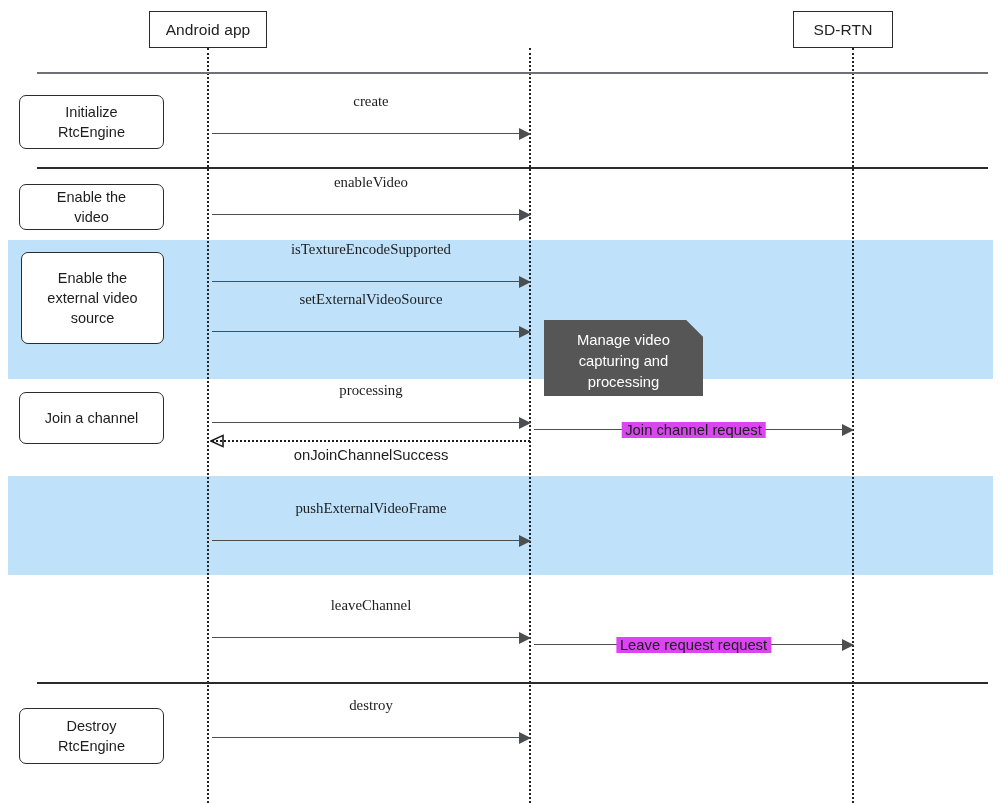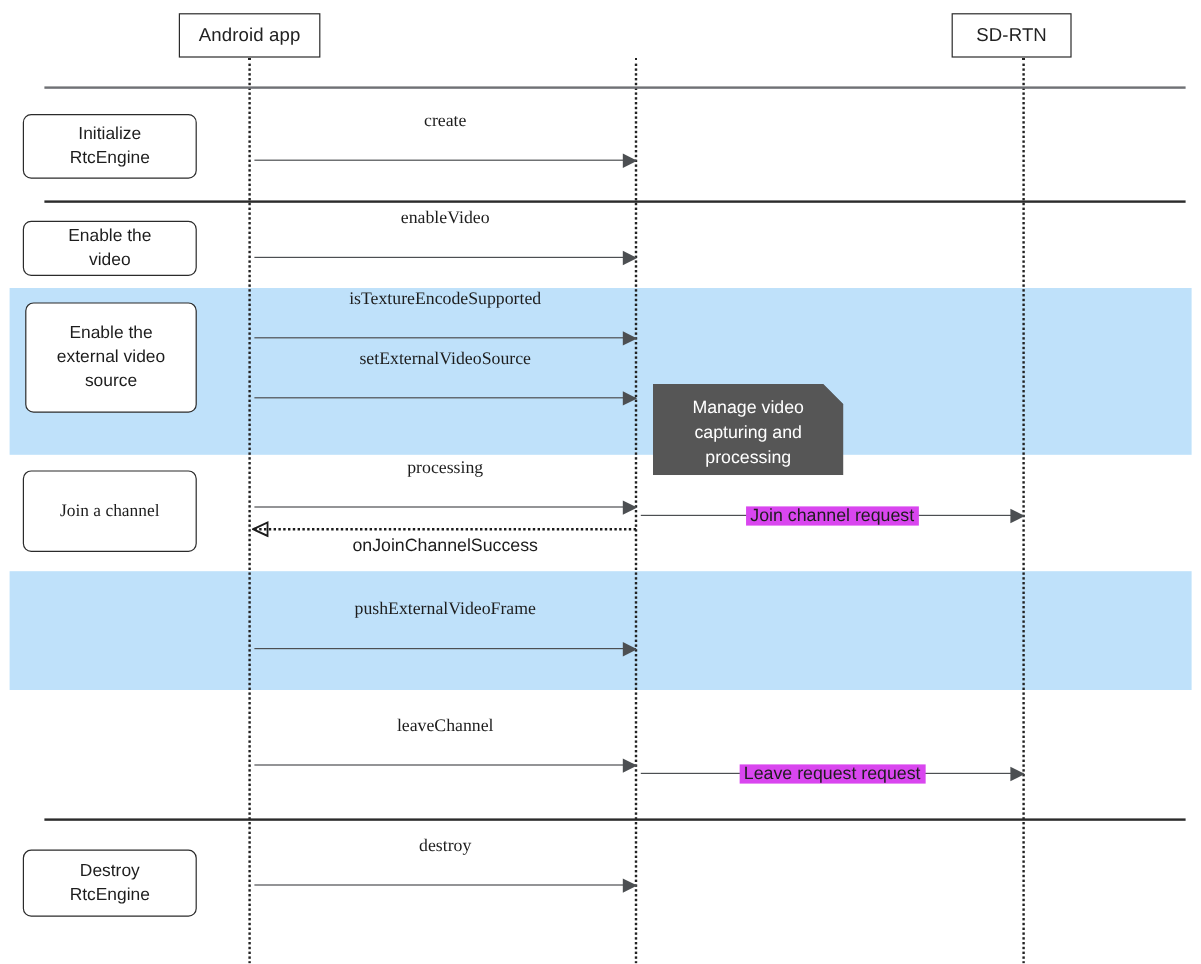--- a/index.html
+++ b/index.html
@@ -162,21 +162,21 @@
 
   <div class="stepbox" style="top:95px;height:54px;">
     <span>Initialize<br>RtcEngine</span>
   </div>
   <div class="stepbox" style="top:184px;height:46px;">
     <span>Enable the<br>video</span>
   </div>
   <div class="stepbox" style="top:252px;left:21px;width:143px;height:92px;">
     <span>Enable the<br>external video<br>source</span>
   </div>
-  <div class="stepbox" style="top:392px;height:68px;font-family:Liberation Serif, serif;">
+  <div class="stepbox" style="top:392px;height:52px;">
     <span>Join a channel</span>
   </div>
   <div class="stepbox" style="top:708px;height:56px;">
     <span>Destroy<br>RtcEngine</span>
   </div>
 
   <div class="msg" style="left:212px;width:318px;top:133px;">
     <div class="label above">create</div>
     <div class="line"></div>
     <div class="head right"></div>

